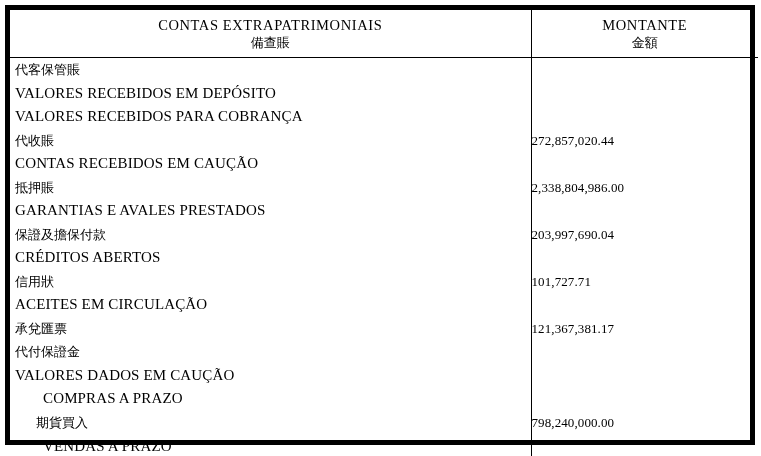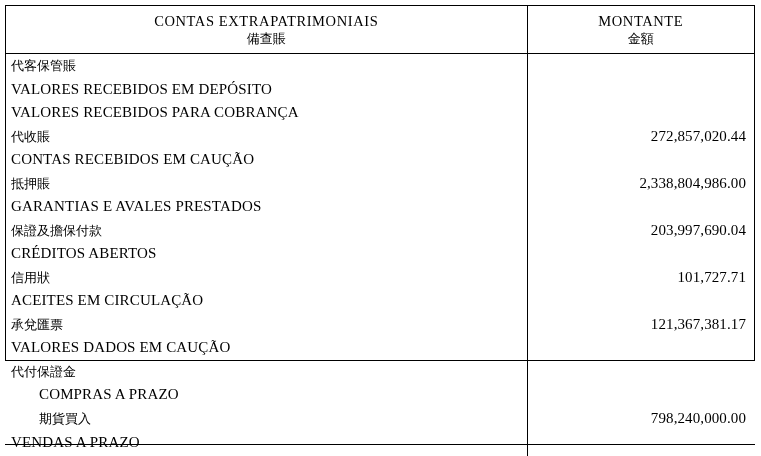--- a/index.html
+++ b/index.html
@@ -16,22 +16,22 @@
     width: 761px;
     height: 456px;
     background: #ffffff;
     overflow: hidden;
   }
   .sheet {
     position: absolute;
     left: 5px;
     top: 5px;
     width: 750px;
-    height: 356px;
-    border: 1px solid #000000;
+    height: 440px;
+    border: 5px solid #000000;
     box-sizing: border-box;
   }
   table.fin {
     width: 100%;
     height: 100%;
     border-collapse: collapse;
     table-layout: fixed;
   }
   table.fin col.c-label { width: 521px; }
   table.fin col.c-value { width: 227px; }
@@ -65,24 +65,24 @@
   }
   tbody td.label {
     border-right: 1px solid #000000;
     font-size: 15px;
     line-height: 23.5px;
     height: 23.5px;
     padding-left: 5px;
     white-space: nowrap;
   }
   tbody td.value {
-    font-size: 15px;
+    font-size: 13px;
     line-height: 23.5px;
     height: 23.5px;
-    text-align: right;
+    text-align: left;
     padding-right: 8px;
     white-space: nowrap;
   }
   .cjk {
     font-family: "DejaVu Sans", sans-serif;
     font-size: 13px;
   }
   .roman {
     font-family: "Liberation Serif", serif;
     letter-spacing: 0.15px;
@@ -165,37 +165,37 @@
           </tr>
           <tr>
             <td class="label"><span class="roman">ACEITES EM CIRCULAÇÃO</span></td>
             <td class="value"><span class="num"></span></td>
           </tr>
           <tr>
             <td class="label"><span class="cjk">承兌匯票</span></td>
             <td class="value"><span class="num">121,367,381.17</span></td>
           </tr>
           <tr>
+            <td class="label"><span class="cjk">代付保證金</span></td>
+            <td class="value"><span class="num"></span></td>
+          </tr>
+          <tr>
             <td class="label"><span class="roman">VALORES DADOS EM CAUÇÃO</span></td>
             <td class="value"><span class="num"></span></td>
           </tr>
           <tr>
-            <td class="label"><span class="cjk">代付保證金</span></td>
-            <td class="value"><span class="num"></span></td>
-          </tr>
-          <tr>
             <td class="label" style="padding-left: 5px;"><span class="roman" style="margin-left: 28px;">COMPRAS A PRAZO</span></td>
             <td class="value"><span class="num"></span></td>
           </tr>
           <tr>
-            <td class="label" style="padding-left: 5px;"><span class="cjk" style="margin-left: 28px; font-family: Liberation Mono, monospace;">期貨買入</span></td>
+            <td class="label" style="padding-left: 5px;"><span class="cjk" style="margin-left: 21px; font-family: Liberation Mono, monospace;">期貨買入</span></td>
             <td class="value"><span class="num">798,240,000.00</span></td>
           </tr>
           <tr>
-            <td class="label" style="padding-left: 5px;"><span class="roman" style=" text-align: right;">VENDAS A PRAZO</span></td>
+            <td class="label" style="padding-left: 5px;"><span class="roman" style="margin-left: 28px; text-align: right;">VENDAS A PRAZO</span></td>
             <td class="value"><span class="num"></span></td>
           </tr>
           <tr>
             <td class="label" style="padding-left: 5px;"></td>
             <td class="value"></td>
           </tr>
         </tbody>
     </table>
   </div>
   <div class="bottom-rule"></div>

